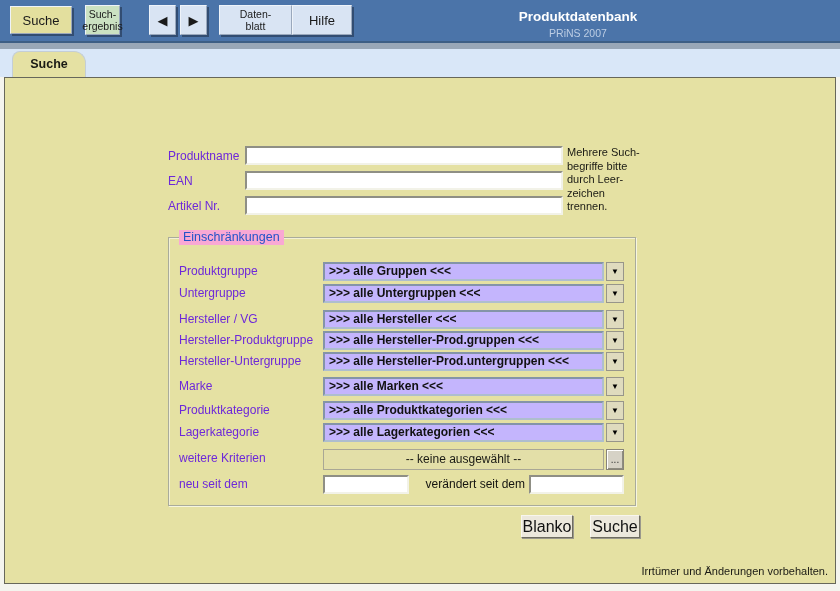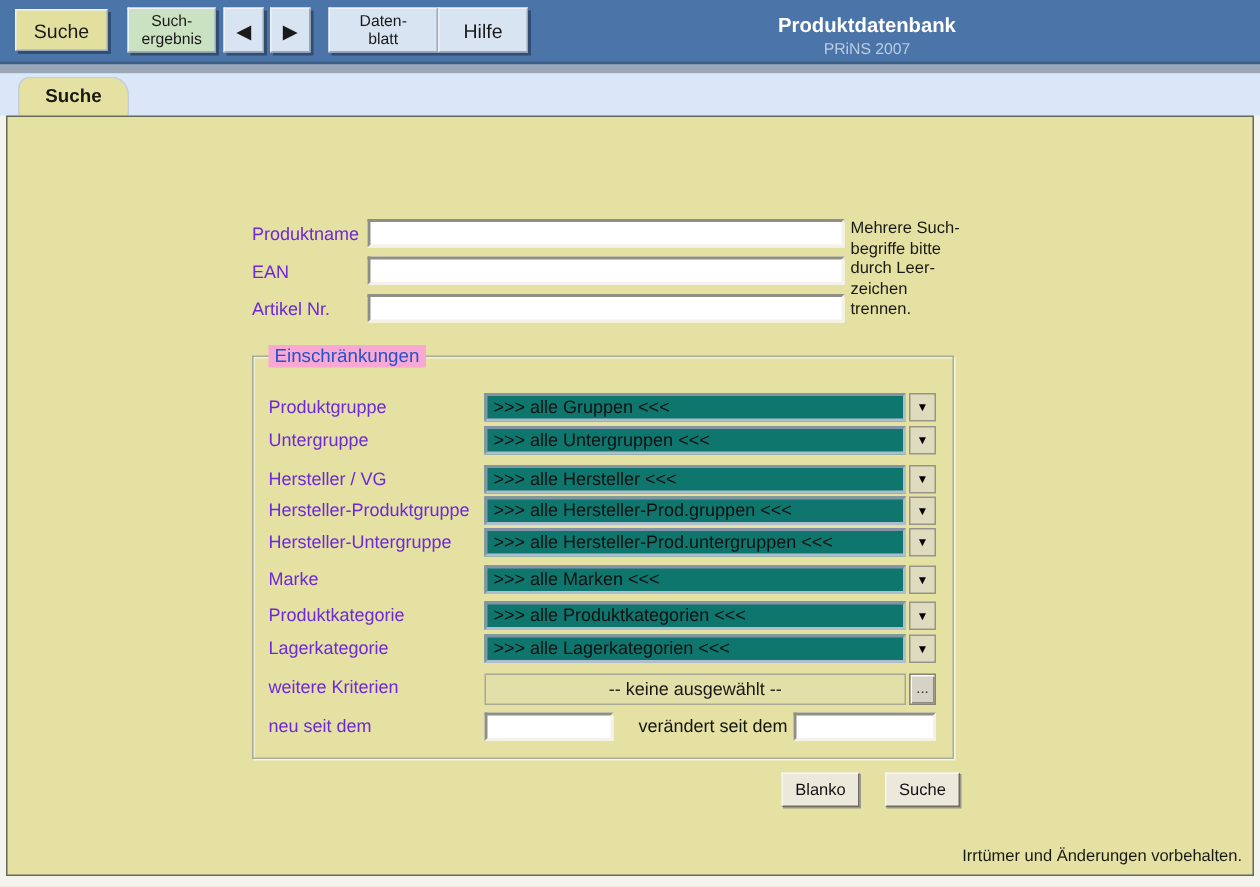--- a/index.html
+++ b/index.html
@@ -9,21 +9,21 @@
 
   
   .toolbar { position:absolute; left:0; top:0; width:840px; height:43px;
              background:#4B74A9; border-bottom:2px solid #3D5E84; }
   .tbtn { position:absolute; display:flex; align-items:center; justify-content:center;
           text-align:center; color:#1A1A1A; cursor:pointer;
           border:1px solid; border-color:#EEF3F9 #9AA8BC #9AA8BC #EEF3F9;
           box-shadow:2px 2px 0 rgba(25,38,60,0.5); }
   .tbtn.pre { white-space:pre-line; line-height:12px; font-size:10.5px; }
   .btn-suche       { left:10px;  top:6px; width:62px; height:28px; background:#E3DF9E; font-size:13px; }
-  .btn-suchergebnis{ left:85px;  top:5px; width:59px; height:30px; background:#CBE2C2; }
+  .btn-suchergebnis{ left:85px;  top:5px; width:35px; height:30px; background:#CBE2C2; }
   .btn-prev, .btn-next { top:5px; width:27px; height:30px; background:#D9E4F3; font-size:13px; }
   .btn-prev { left:149px; } .btn-next { left:180px; }
   .btn-datenblatt  { left:219px; top:5px; width:73px; height:30px; background:#D9E4F3; }
   .btn-hilfe       { left:292px; top:5px; width:60px; height:30px; background:#D9E4F3; font-size:13px; }
   .title-block { position:absolute; left:478px; top:9px; width:200px; text-align:center; }
   .app-title   { color:#FFFFFF; font-size:13.5px; font-weight:bold; }
   .app-subtitle{ color:#BCCDE4; font-size:10.5px; margin-top:3px; }
 
   .gray-strip  { position:absolute; left:0; top:43px; width:840px; height:6px; background:#99A7B7; }
   .tabstrip    { position:absolute; left:0; top:49px; width:840px; height:28px; background:#D9E7F8; }
@@ -46,45 +46,45 @@
           line-height:13.5px; color:#1A1A14; white-space:pre-line; }
 
   
   .fieldset { position:absolute; left:168px; top:237px; width:468px; height:269px;
               border:1px solid #A9AB9B;
               box-shadow:1px 1px 0 rgba(255,255,255,0.65), inset 1px 1px 0 rgba(255,255,255,0.55); }
   .legend { position:absolute; left:10px; top:-8px; background:#f9a8d4; padding:0 4px;
             color:#2353C8; font-size:12.5px; line-height:15px; }
   .frow { position:absolute; left:0; width:468px; height:19px; }
   .frow .flabel { left:10px; top:2px; }
-  .combo { position:absolute; left:154px; top:0; width:281px; height:19px; background:#0f766e;
+  .combo { position:absolute; left:154px; top:0; width:281px; height:19px; background:#c4b5fd;
            border:2px solid; border-color:#8494A8 #AEBECE #AEBECE #8494A8;
            font-size:12px; line-height:14px; padding:0 4px; color:#111; cursor:pointer;
-           overflow:hidden; white-space:nowrap; }
+           overflow:hidden; white-space:nowrap;font-weight:bold; }
   .combo-btn { position:absolute; left:437px; top:0; width:18px; height:19px;
                background:#DFDBBE; border:1px solid #97958A; cursor:pointer;
                display:flex; align-items:center; justify-content:center; padding:0; }
   .dd-glyph { font-size:8px; color:#000; line-height:8px; }
 
   .wk-field { position:absolute; left:154px; top:0; width:281px; height:21px;
               background:#E3DFA8; border:1px solid #A9A795; font-size:12px; line-height:19px;
               text-align:center; color:#1A1A14; }
   .wk-btn { position:absolute; left:437px; top:0; width:18px; height:21px;
             background:#D6D2C6; border:1px solid #888478; cursor:pointer;
             box-shadow:inset 1px 1px 0 #FFFFFF, inset -1px -1px 0 #8E8C80;
             font-size:10px; line-height:10px; color:#333; padding:0; }
   .date-inp { position:absolute; top:0; height:19px; background:#FFF; border:2px solid;
               border-color:#8F8F85 #F2F2E8 #F2F2E8 #8F8F85; font-size:12px; padding:0 3px; }
   .lbl2 { position:absolute; left:250px; top:2px; width:106px; text-align:right;
           font-size:12px; color:#141410; white-space:nowrap; }
 
   
   .abtn { position:absolute; top:515px; height:23px; background:#ECE8DC;
           border:1px solid; border-color:#F8F6EE #6E6C60 #6E6C60 #F8F6EE;
-          box-shadow:1px 1px 0 #9A988C; font-size:11px; color:#111; cursor:pointer; }
+          box-shadow:1px 1px 0 #9A988C; font-size:16px; color:#111; cursor:pointer; }
   .btn-blanko { left:521px; width:52px; }
   .btn-suche2 { left:590px; width:50px; }
 
   .footer { position:absolute; right:12px; top:565px; font-size:11px; color:#1A1A14;padding-left:41px; }
 </style>
 </head>
 <body>
 
 <div class="app">
 

